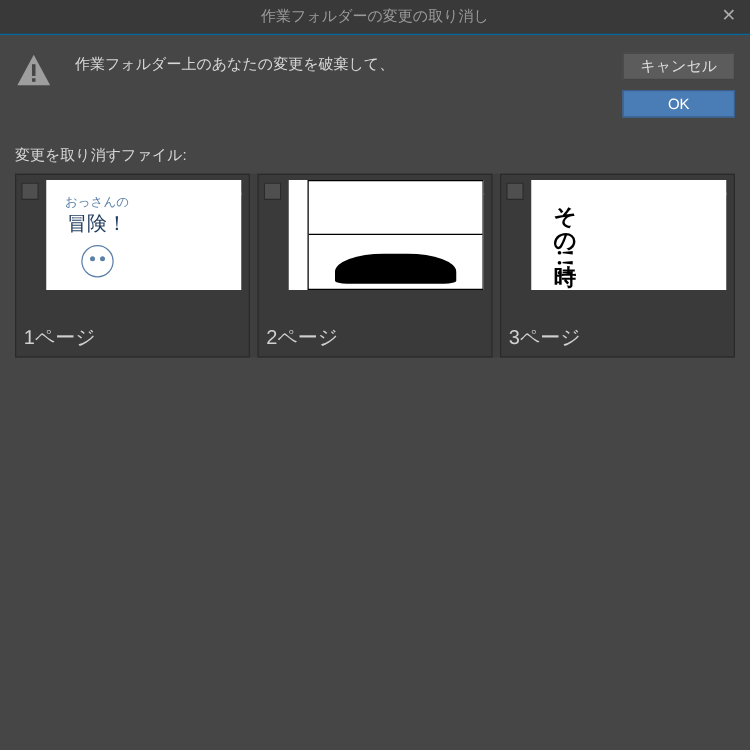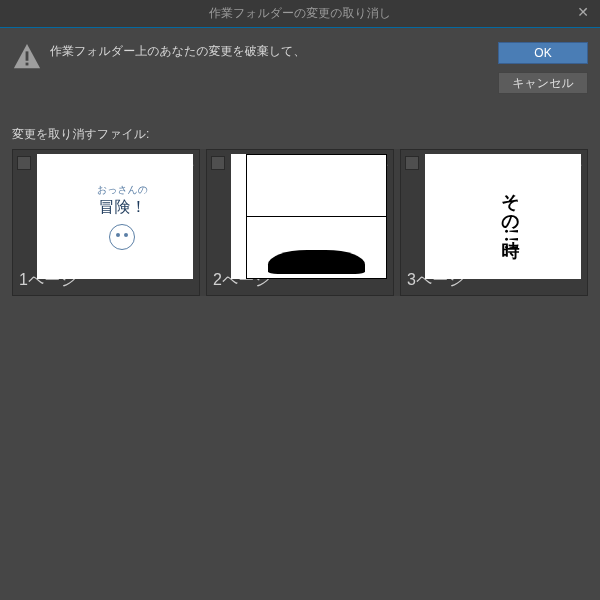--- a/index.html
+++ b/index.html
@@ -37,22 +37,22 @@
     text-align: center;
   }
   .content {
     padding: 14px 12px 12px 12px;
     background: #464646;
     height: calc(600px - 28px);
   }
   .top-row {
     display: flex;
     align-items: flex-start;
-    gap: 4px;
-    margin-bottom: 32px;
+    gap: 14px;
+    margin-bottom: 22px;
   }
   .warn-wrap { width: 34px; flex: 0 0 34px; }
   .warn-icon {
     width: 30px; height: 30px;
     display: block;
   }
   .message {
     flex: 1;
     color: #d8d8d8;
     font-size: 12px;
@@ -112,25 +112,25 @@
     width: 14px;
     height: 14px;
     background: #4f4f4f;
     border: 1px solid #2a2a2a;
     flex: 0 0 14px;
     margin-top: 2px;
     cursor: pointer;
   }
   .thumb-wrap {
     flex: 1;
-    height: 125px;
+    height: 88px;
     background: #fff;
     display: flex;
     align-items: center;
-    justify-content: center;
+    justify-content: flex-start;
     margin: 0 2px;
     position: relative;
     overflow: hidden;
     padding-left: 15px;
   }
   .person-icons {
     position: absolute;
     top: 4px;
     right: 4px;
     display: flex;
@@ -208,22 +208,22 @@
       <svg class="warn-icon" viewBox="0 0 32 32">
         <polygon points="16,2 30,28 2,28" fill="#9e9e9e"></polygon>
         <rect x="14.5" y="10" width="3" height="10" fill="#464646"></rect>
         <rect x="14.5" y="22" width="3" height="3" fill="#464646"></rect>
       </svg>
     </div>
     <div class="message">
       <div>作業フォルダー上のあなたの変更を破棄して、</div>
     </div>
     <div class="buttons">
+      <div class="btn btn-secondary">キャンセル</div>
       <div class="btn btn-primary">OK</div>
-      <div class="btn btn-secondary">キャンセル</div>
     </div>
   </div>
 
   <div class="section-label">変更を取り消すファイル:</div>
 
   <div class="file-grid">
 
     <div class="file-item">
       <div class="person-icons">
         <svg class="person-icon" viewBox="0 0 12 12">

